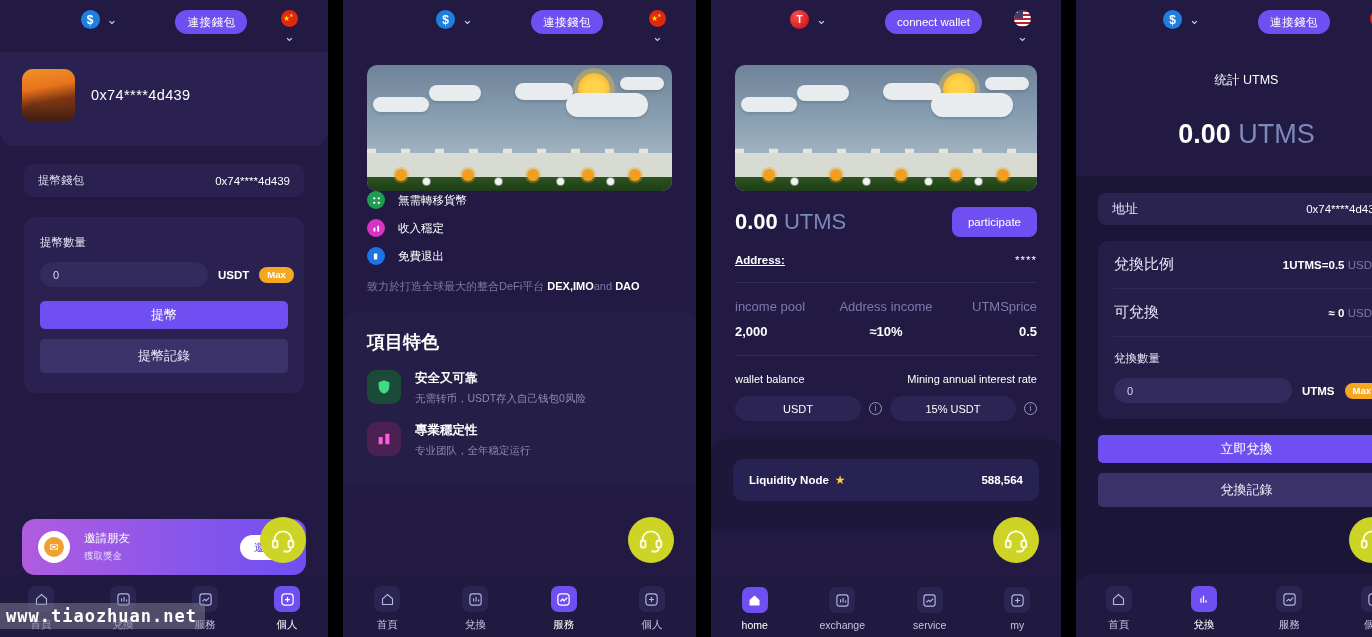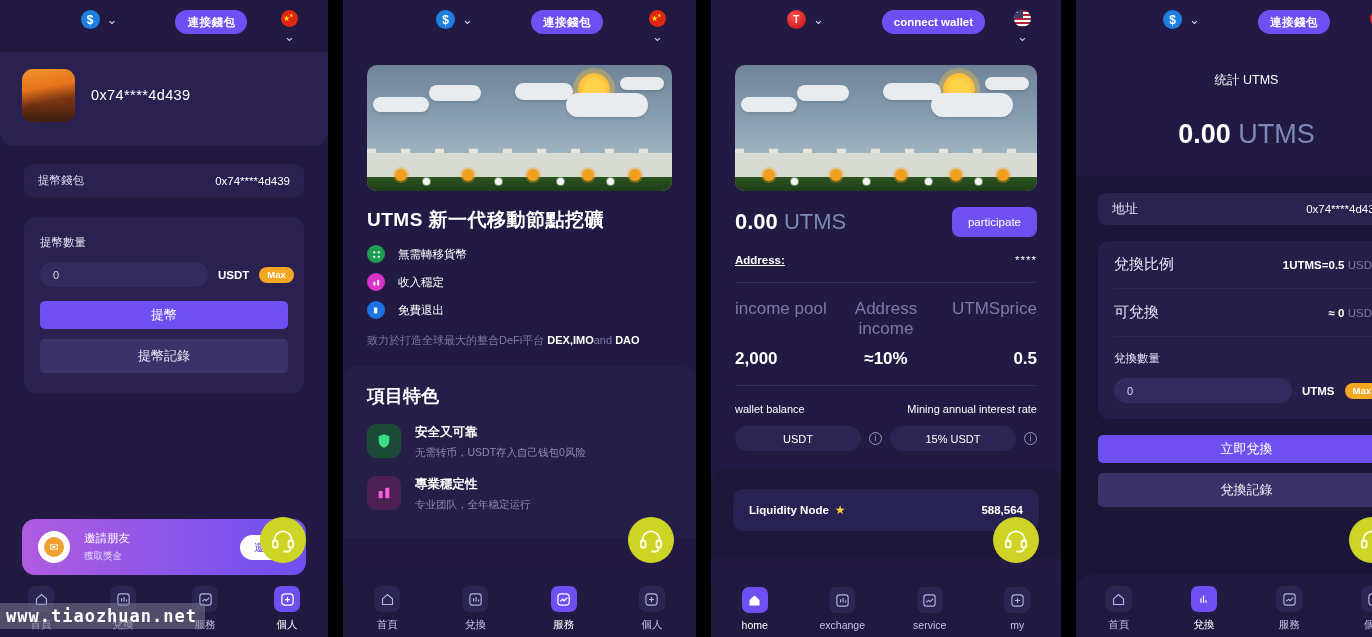--- a/index.html
+++ b/index.html
@@ -49,21 +49,21 @@
   }
   .chev { color: #cfd3ef; font-size: 13px; line-height: 1; }
   .connect-btn {
     background: #6f4ff2;
     color: #fff;
     border: none;
     border-radius: 13px;
     height: 24px;
     padding: 6px 12px;
     font-size: 11.5px;
-    font-weight: bold;
+    font-weight: normal;
     cursor: pointer;
     display: flex; align-items: center; justify-content: center;
     white-space: nowrap;
     margin-left: 48px;
   }
   .connect-btn.cn { letter-spacing: .5px; }
   .lang {
     position: absolute; right: 30px; top: 10px;
     display: flex; flex-direction: column; align-items: center; gap: 3px;
   }
@@ -340,21 +340,21 @@
     padding-bottom: 16px;
     border-bottom: 1px solid #332b58;
   }
   .addr-lbl { color: #fff; font-size: 11.5px; font-weight: bold; text-decoration: underline; }
   .addr-val { color: #fff; font-size: 11.5px; letter-spacing: 1px; }
   .stats-head, .stats-vals {
     display: flex; margin: 0 24px; 
   }
   .stats-head { margin-top: 16px; }
   .stats-vals { margin-top: 10px; padding-bottom: 16px; border-bottom: 1px solid #332b58; }
-  .stat-c { flex: 1 1 0; font-size: 17px; }
+  .stat-c { flex: 1 1 0; font-size: 13px; }
   .stat-c:nth-child(1) { text-align: left; }
   .stat-c:nth-child(2) { text-align: center; }
   .stat-c:nth-child(3) { text-align: right; }
   .stats-head .stat-c { color: #7d7bac; }
   .stats-vals .stat-c { color: #ffffff; font-weight: bold; }
   .wb-head { display: flex; margin: 17px 24px 0 24px; }
   .wb-head .c { flex: 1 1 0; color: #fff; font-size: 11px; }
   .wb-head .c:nth-child(2) { text-align: right; }
   .wb-row { display: flex; margin: 11px 24px 0 24px; gap: 8px; align-items: center; }
   .pill {
@@ -558,21 +558,20 @@
       <div class="flower" style="left:95px"></div>
       <div class="flower" style="left:160px"></div>
       <div class="flower" style="left:215px"></div>
       <div class="flower" style="left:262px"></div>
       <div class="flower fw" style="left:56px"></div>
       <div class="flower fw" style="left:128px"></div>
       <div class="flower fw" style="left:190px"></div>
       <div class="flower fw" style="left:240px"></div>
     </div>
 
-    <div class="hero-title">UTMS 新一代移動節點挖礦</div>
 
     <div class="feat-row">
       <span class="feat-dot fd-green">
           <svg viewBox="0 0 24 24" fill="#fff">
             <circle cx="6" cy="6" r="3"></circle>
             <circle cx="18" cy="6" r="3"></circle>
             <circle cx="6" cy="18" r="3"></circle>
             <circle cx="18" cy="18" r="3"></circle>
           </svg>
         </span>

